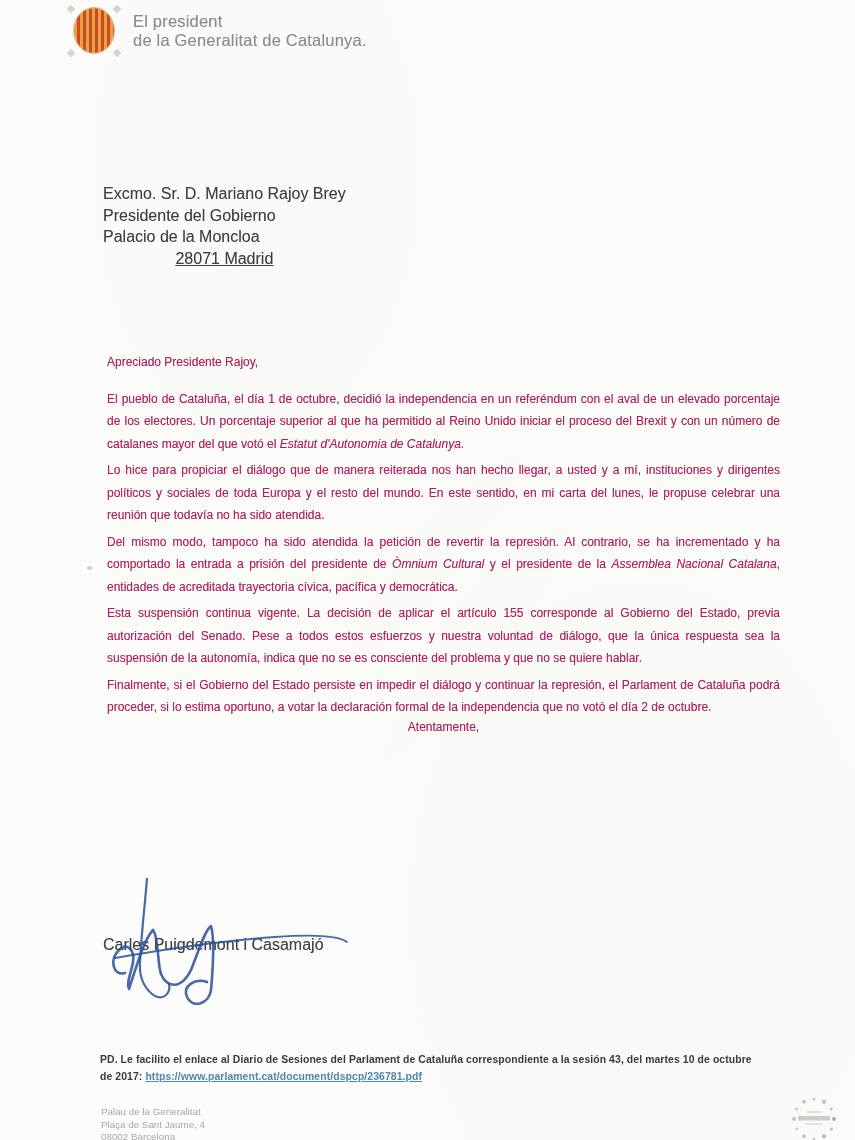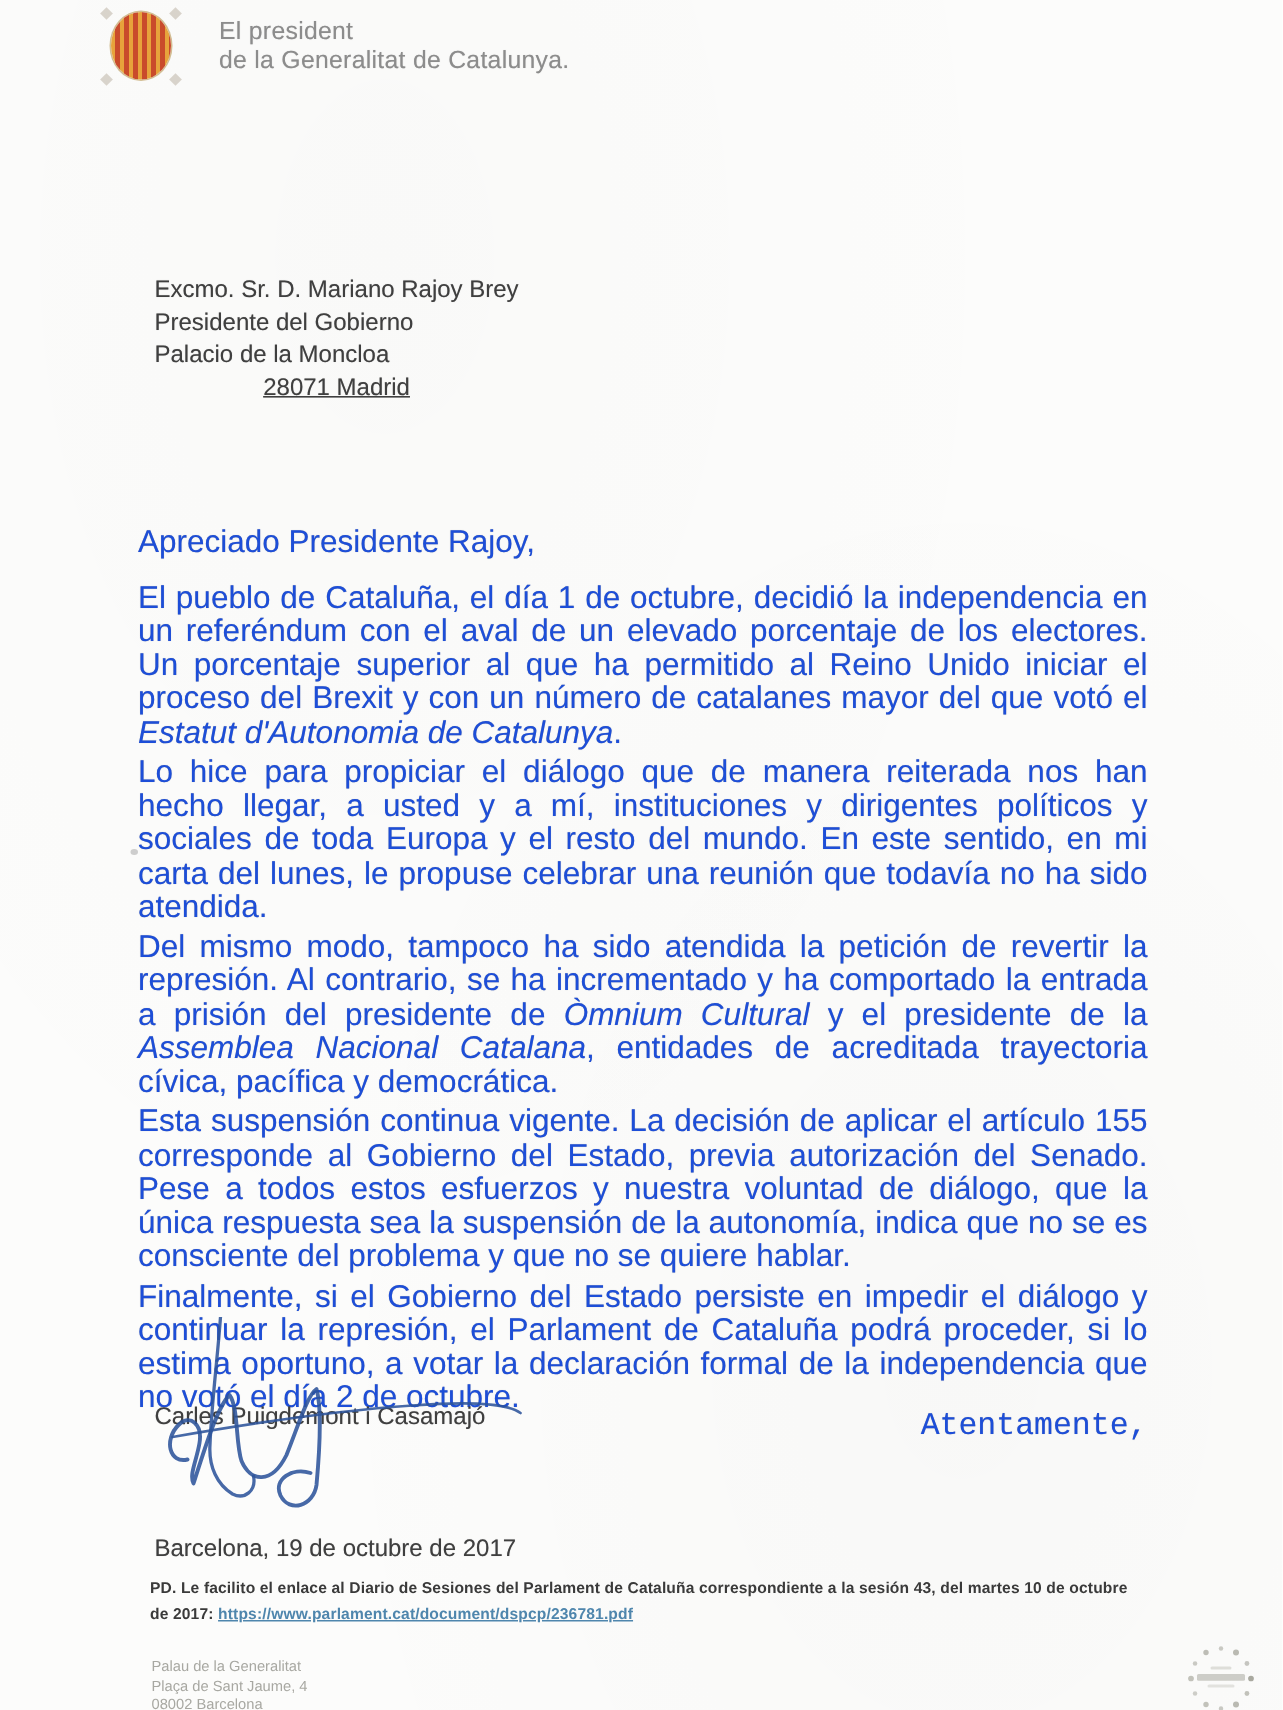--- a/index.html
+++ b/index.html
@@ -2,39 +2,39 @@
 <html><head>
 <meta charset="utf-8">
 <style>
   html,body{margin:0;padding:0;background:#ffffff;}
   .page{position:relative;width:855px;height:1140px;background:#fcfcfb;overflow:hidden;
         font-family:"Liberation Sans",sans-serif;color:#454545;}
   .page::before{content:"";position:absolute;inset:0;pointer-events:none;
         background:radial-gradient(ellipse at 30% 15%,rgba(0,0,0,.012),transparent 55%),
                    radial-gradient(ellipse at 75% 80%,rgba(0,0,0,.016),transparent 50%);}
   
-  .letterhead{position:absolute;left:68px;top:6px;display:flex;gap:26px;align-items:flex-start;}
+  .letterhead{position:absolute;left:68px;top:6px;display:flex;gap:13px;align-items:flex-start;}
   .logo{position:relative;width:52px;height:50px;flex:0 0 auto;}
   .logo .shield{position:absolute;left:6px;top:2px;width:40px;height:45px;border-radius:50%;
         background:repeating-linear-gradient(90deg,#e7a33b 0 3px,#c94b2b 3px 6px);
         box-shadow:0 0 0 1px rgba(176,138,62,.55);filter:blur(.2px);}
   .logo .c{position:absolute;width:6px;height:6px;background:#c6bfb2;opacity:.65;transform:rotate(45deg);}
   .logo .tl{left:0;top:0;} .logo .tr{right:0;top:0;} .logo .bl{left:0;bottom:0;} .logo .br{right:0;bottom:0;}
   .letterhead-text{font-size:16.5px;line-height:19px;color:#8c8c8c;letter-spacing:.2px;padding-top:6px;
         text-shadow:0 0 .5px rgba(140,140,140,.5);}
   
   .recipient{position:absolute;left:103px;top:183px;font-size:16px;line-height:21.5px;color:#3f3f3f;
         text-shadow:0 0 .5px rgba(63,63,63,.4);}
   .recipient .underlined{text-decoration:underline;text-align:center;}
   
-  .body-text{position:absolute;left:92px;top:351px;width:673px;font-size:21px;line-height:22.5px;
-        color:#1d4ed8;text-shadow:0 0 .5px rgba(64,64,64,.42);}
+  .body-text{position:absolute;left:107px;top:351px;width:673px;font-size:12px;line-height:22.5px;
+        color:#be185d;text-shadow:0 0 .5px rgba(64,64,64,.42);}
   .body-text p{margin:0 0 4px;text-align:justify;}
   .body-text p.greeting{text-align:left;margin-bottom:14px;}
-  .body-text p.closing{text-align:right;margin-top:-7px;font-family:Liberation Mono, monospace;}
+  .body-text p.closing{text-align:center;margin-top:-7px;}
   .body-text i{font-style:italic;}
   
   .signature{position:absolute;left:95px;top:878px;z-index:5;}
   .signature path{fill:none;stroke:#2d549b;stroke-linecap:round;stroke-linejoin:round;opacity:.88;}
   
   .signer{position:absolute;left:103px;top:936px;font-size:16px;color:#3f3f3f;text-shadow:0 0 .5px rgba(63,63,63,.4);}
   .dateline{position:absolute;left:103px;top:1024px;font-size:16px;color:#3f3f3f;text-shadow:0 0 .5px rgba(63,63,63,.4);}
   
   .postscript{position:absolute;left:100px;top:1051px;width:680px;font-size:10.4px;line-height:17px;
         font-weight:bold;color:#3a3a3a;letter-spacing:.1px;}
@@ -86,21 +86,20 @@
   <svg class="signature" width="270" height="140" viewBox="0 0 270 140">
     <path d="M 52,0 C 50,28 46,58 45,85 C 44,100 50,112 60,118 C 68,122 76,116 74,106" stroke-width="2.2"></path>
     <path d="M 30,95 C 18,98 14,82 24,72 C 32,64 40,72 38,84 C 36,96 31,105 34,111
              C 42,86 50,60 58,52 C 64,60 62,84 66,96 C 72,110 86,112 96,92
              C 104,72 110,52 116,48 C 120,62 118,90 116,112
              C 114,126 98,131 92,119 C 87,108 100,100 112,104" stroke-width="2.6"></path>
     <path d="M 20,80 C 60,73 120,63 180,59 C 220,56 244,58 252,64" stroke-width="1.8"></path>
   </svg>
 
   <div class="signer">Carles Puigdemont i Casamajó</div>
-  <div class="dateline">Barcelona, 19 de octubre de 2017</div>
 
   <div class="postscript">
     <div>PD. Le facilito el enlace al Diario de Sesiones del Parlament de Cataluña correspondiente a la sesión 43, del martes 10 de octubre</div>
     <div><span>de 2017: </span><a class="ps-link">https://www.parlament.cat/document/dspcp/236781.pdf</a></div>
   </div>
 
   <div class="footer">
     <div>Palau de la Generalitat</div>
     <div>Plaça de Sant Jaume, 4</div>
     <div>08002 Barcelona</div>

